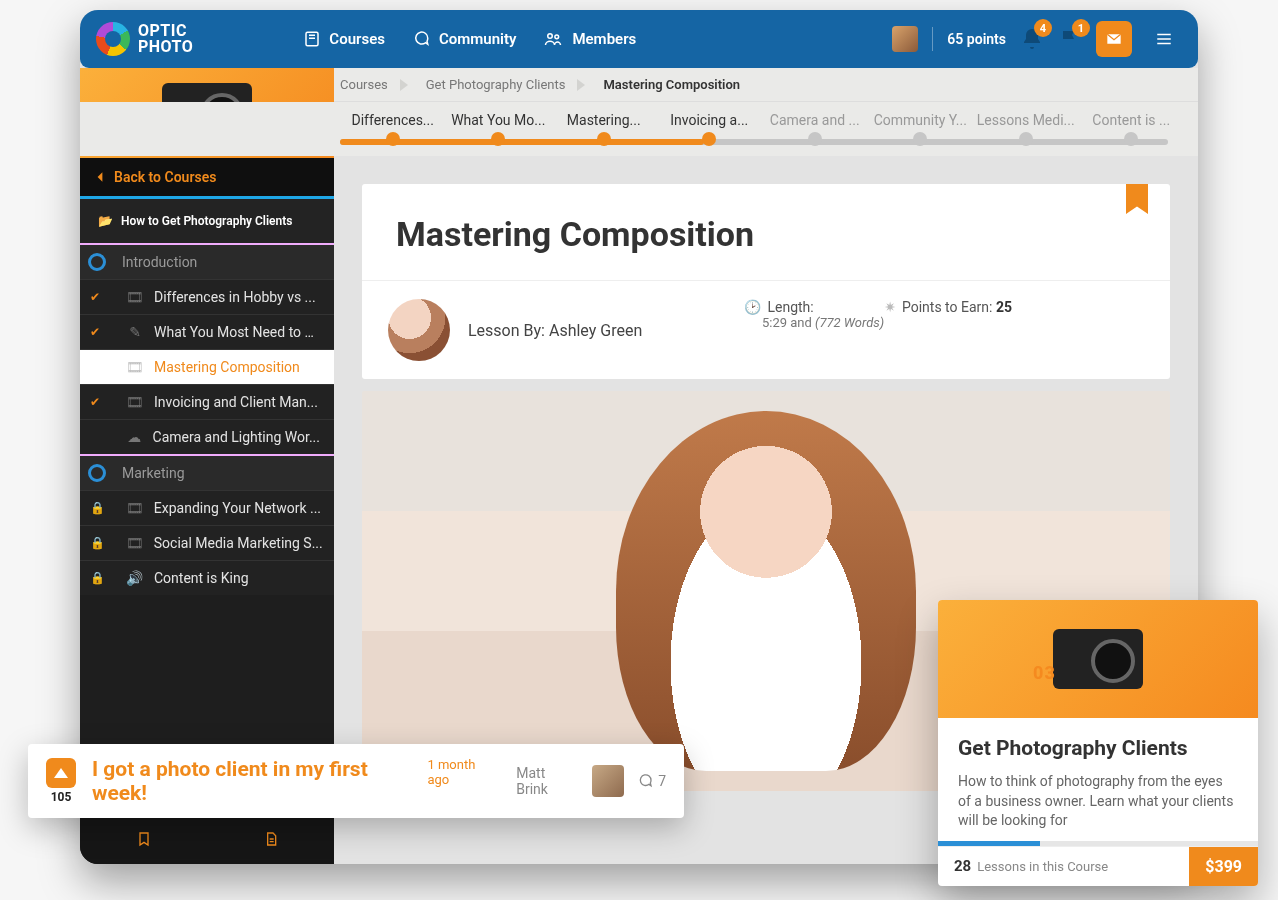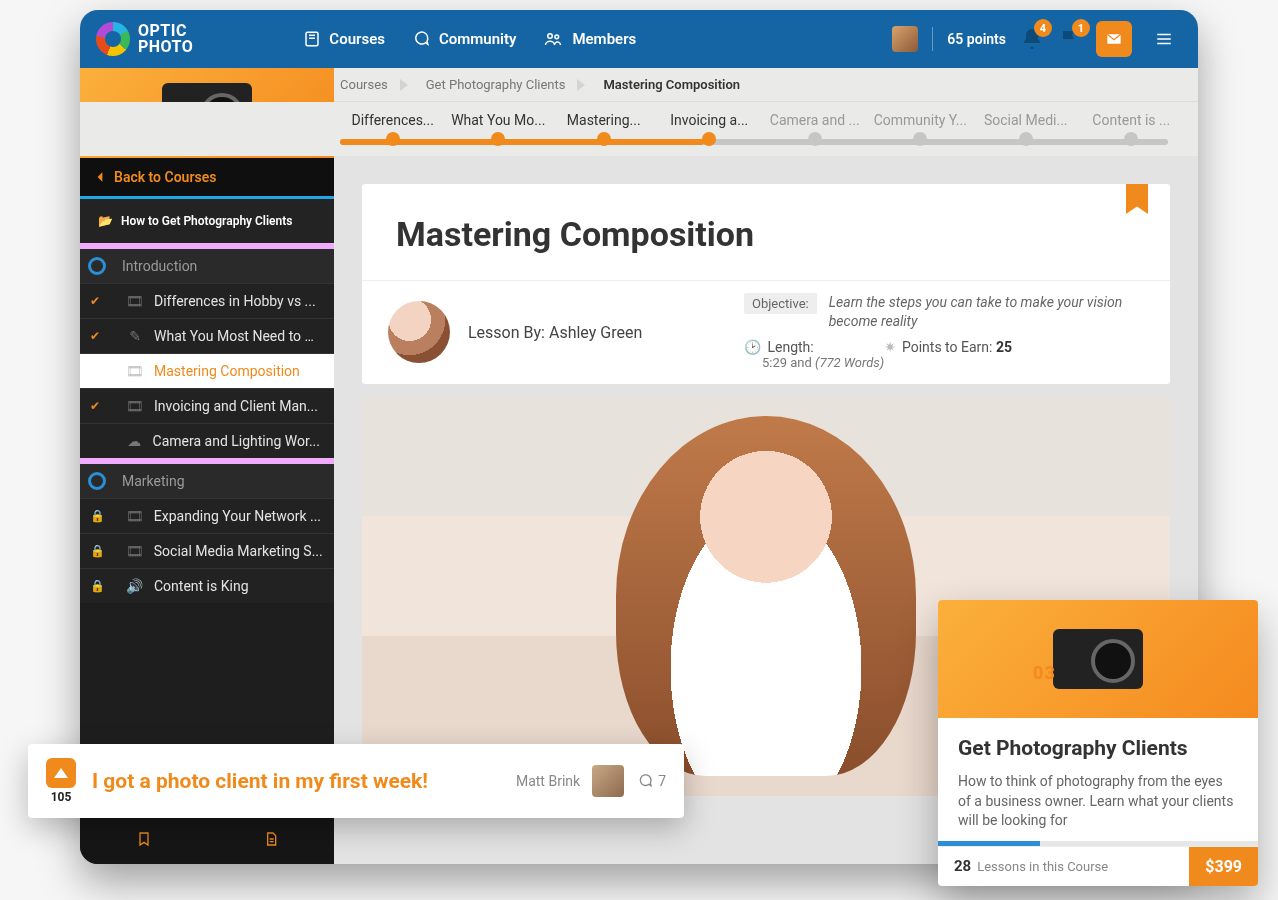--- a/index.html
+++ b/index.html
@@ -1,19 +1,19 @@
 <!DOCTYPE html>
 <html><head>
 <meta charset="utf-8">
 <style>
   * { box-sizing: border-box; margin: 0; padding: 0; }
   body { font-family: -apple-system, "Segoe UI", Roboto, Helvetica, Arial, sans-serif; background: #f6f6f6; width:1278px; height:900px; position:relative; color:#333; }
   .app-frame { position:absolute; left:80px; top:10px; width:1118px; height:854px; border-radius:18px; overflow:hidden; box-shadow:0 18px 40px rgba(0,0,0,.35); background:#e3e3e3; }
   
-  .topbar { height:58px; background:#1565a4; display:flex; align-items:center; padding:8px 16px; color:#fff; }
+  .topbar { height:58px; background:#1565a4; display:flex; align-items:center; padding:8px 16px; color:#fff;border-radius:9px; }
   .logo { display:flex; align-items:center; gap:8px; font-weight:700; letter-spacing:.5px; }
   .logo-icon { width:34px; height:34px; border-radius:50%; background:conic-gradient(#28b4e3 0 60deg,#3bb85a 60deg 130deg,#f5c400 130deg 200deg,#e84b1a 200deg 280deg,#b14bd8 280deg 360deg); position:relative; }
   .logo-icon::after{content:"";position:absolute;inset:9px;border-radius:50%;background:#1565a4;}
   .logo-text { line-height:1; font-size:16px; }
   .nav { display:flex; gap:26px; margin-left:110px; font-size:15px; font-weight:600; }
   .nav-item { display:flex; align-items:center; gap:8px; cursor:pointer; }
   .spacer { flex:1; }
   .right-bar { display:flex; align-items:center; gap:14px; }
   .avatar-sm { width:26px; height:26px; border-radius:4px; background:linear-gradient(135deg,#d9a36b,#8b5a3a); }
   .points { font-size:14px; font-weight:600; }
@@ -39,21 +39,21 @@
   .step.done .dot{background:#f08a1c;}
   
   .sidebar { width:254px; background:#1e1e1e; color:#ddd; display:flex; flex-direction:column; position:absolute; left:0; top:58px; bottom:0; }
   .sb-hero { height:90px; background:linear-gradient(135deg,#fbb03b,#f58a1f); display:flex; align-items:center; justify-content:center; }
   .camera{width:90px;height:60px;background:#222;border-radius:6px;position:relative;}
   .camera::before{content:"";position:absolute;right:8px;top:10px;width:36px;height:36px;border-radius:50%;border:4px solid #666;background:#111;}
   .camera::after{content:"03";position:absolute;left:-20px;bottom:6px;color:#f58a1f;font-weight:800;font-size:18px;letter-spacing:1px;}
   .sb-back { height:38px; background:#0f0f0f; display:flex; align-items:center; padding:0 16px; gap:10px; color:#f08a1c; font-size:14px; font-weight:600; cursor:pointer;}
   .sb-course { padding:14px 14px 14px 18px; font-size:12px; font-weight:600; line-height:1.35; color:#fff; background:#232323; border-top:3px solid #1ea6e6;}
   .sb-course .folder{color:#f08a1c;margin-right:8px;}
-  .sb-section { padding:9px 14px; color:#9a9a9a; font-size:14px; background:#2a2a2a; border-top:6px solid #f0abfc; display:flex; align-items:center;} 
+  .sb-section { padding:9px 14px; color:#9a9a9a; font-size:14px; background:#2a2a2a; border-top:2px solid #f0abfc; display:flex; align-items:center;} 
   .sb-section::before{content:"";width:18px;height:18px;border:3px solid #2b8fd6;border-radius:50%;margin-right:12px;margin-left:-30px;transform:translateX(22px);display:none;}
   .section-indicator{position:absolute;left:8px;width:18px;height:18px;border:3px solid #2b8fd6;border-radius:50%;}
   .sb-item { padding:9px 14px 9px 46px; font-size:14px; color:#e3e3e3; background:#222; border-top:1px solid #333; cursor:pointer; display:flex; align-items:center; gap:10px; white-space:nowrap; overflow:hidden; text-overflow:ellipsis; position:relative;}
   .sb-item.current { background:#fff; color:#f08a1c; }
   .sb-item .status{position:absolute;left:10px;color:#f08a1c;font-size:12px;}
   .sb-item .status.lock{color:#f08a1c;}
   .sb-item .it-icon{color:#777;width:18px;display:inline-flex;justify-content:center;}
   .sb-item.current .it-icon{color:#bbb;}
   .sb-footer{margin-top:auto;height:50px;background:#161616;display:flex;align-items:center;justify-content:space-around;}
   .sb-footer .fi{color:#f08a1c;cursor:pointer;}
@@ -278,21 +278,21 @@
         </div>
         <div class="step">
           <div>Camera and ...</div>
           <div class="dot"></div>
         </div>
         <div class="step">
           <div>Community Y...</div>
           <div class="dot"></div>
         </div>
         <div class="step">
-          <div>Social Medi...</div>
+          <div>Lessons Medi...</div>
           <div class="dot"></div>
         </div>
         <div class="step">
           <div>Content is ...</div>
           <div class="dot"></div>
         </div>
       </div>
   </div>
 
   <div class="main">
@@ -300,24 +300,20 @@
       <div class="ribbon"></div>
       <h1>Mastering Composition</h1>
       <div class="meta">
         <div class="meta-left">
           <div class="author-av"></div>
           <div style="font-size:16px;color:#444;">
             <span>Lesson By:</span> <span>Ashley Green</span>
           </div>
         </div>
         <div class="meta-right">
-          <div class="obj-row">
-            <span class="obj-label">Objective:</span>
-            <span class="obj-text">Learn the steps you can take to make your vision become reality</span>
-          </div>
           <div class="stats">
             <div>
               <span class="sticn">🕑</span><span class="stat-lbl">Length:</span>
               <div class="sub"><span>5:29 and</span> <i>(772 Words)</i></div>
             </div>
             <div>
               <span class="sticn">✷</span><span class="stat-lbl">Points to Earn:</span> <b class="stat-val">25</b>
             </div>
           </div>
         </div>
@@ -333,20 +329,21 @@
   <div class="vote">
     <div class="vote-btn">
       <svg width="14" height="10" viewBox="0 0 14 10" fill="#fff">
           <path d="M7 0l7 10H0z"></path>
         </svg>
     </div>
     <div class="vote-count">105</div>
   </div>
   <div class="forum-main">
     <div class="forum-title">I got a photo client in my first week!</div>
+    <div class="forum-sub">1 month ago</div>
   </div>
   <div class="forum-right">
     <span>Matt Brink</span>
     <div class="forum-av"></div>
     <div class="cm">
       <svg width="18" height="16" viewBox="0 0 24 24" fill="none" stroke="#888" stroke-width="2">
           <path d="M21 11a8 8 0 10-3 6l3 2-1-4a8 8 0 001-4z"></path>
         </svg>
       <span>7</span>
     </div>

